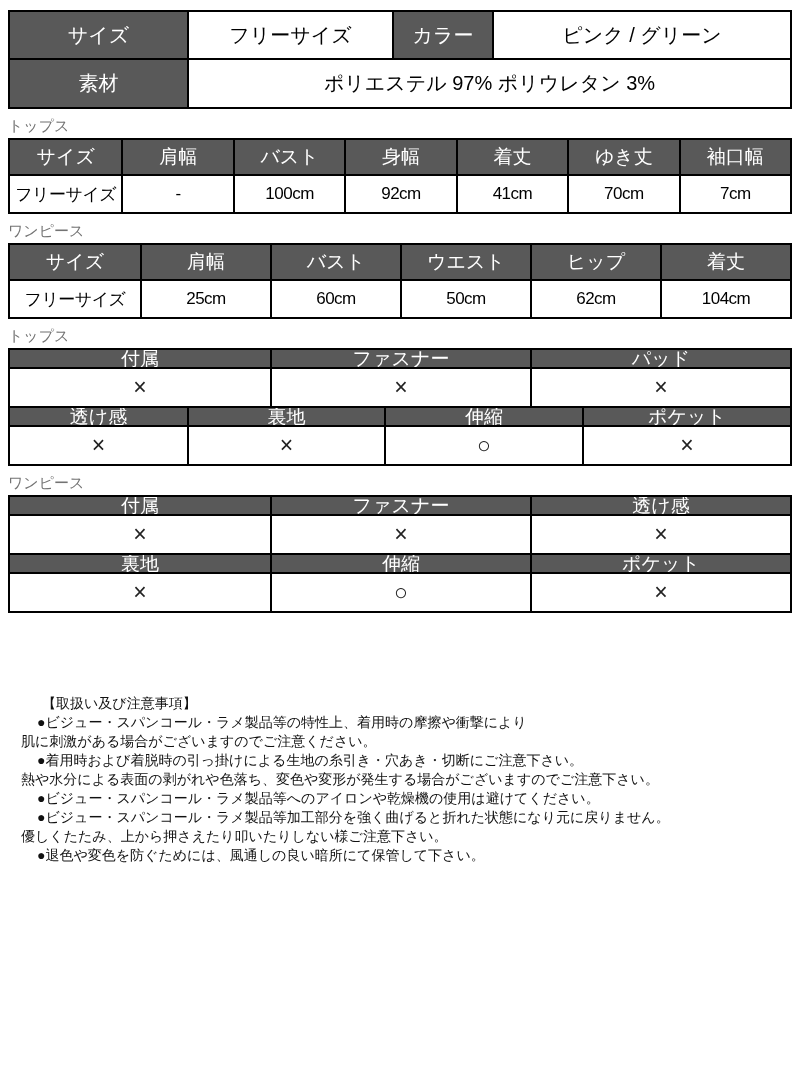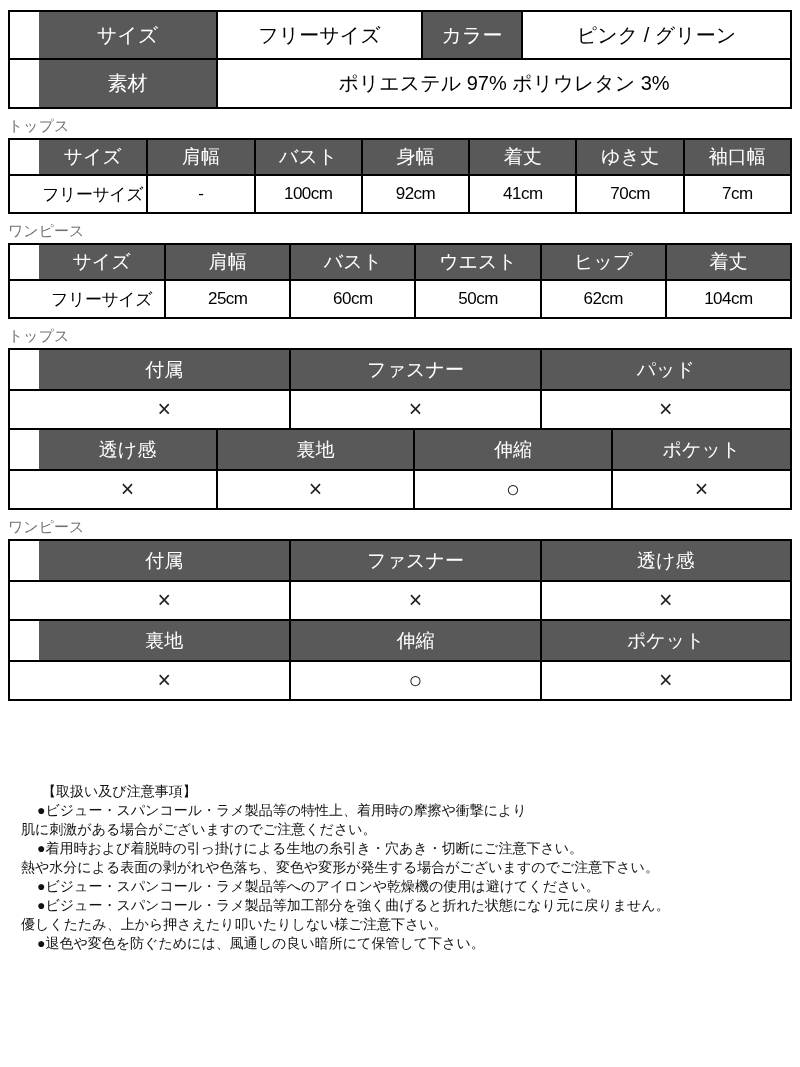--- a/index.html
+++ b/index.html
@@ -6,21 +6,21 @@
   body{
     width:800px;height:1067px;background:#ffffff;
     font-family:"Liberation Sans","DejaVu Sans",sans-serif;
     color:#000;overflow:hidden;
   }
   .wrap{padding:10px 8px 0 8px;}
 
   
   .tbl{border:2px solid #000;}
   .tbl.joined{border-top:none;}
-  .row{display:grid;padding-left:29px;}
+  .row{display:grid;}
   .row + .row{border-top:2px solid #000;}
   .cell{
     display:flex;align-items:center;justify-content:center;
     overflow:hidden;white-space:nowrap;
   }
   .row .cell + .cell{border-left:2px solid #000;}
   .hd{background:#595959;color:#ffffff;}
 
   
   .t1 .r1{grid-template-columns:177px 205px 100px 1fr;height:46px;}
@@ -40,21 +40,21 @@
   .t2 .row{grid-template-columns:repeat(7,1fr);}
   .t3 .row{grid-template-columns:repeat(6,1fr);}
   .hrow{height:34px;}
   .drow{height:36px;}
   .hrow .cell{font-size:19px;}
   .drow .cell{font-size:17px;letter-spacing:-0.5px;}
 
   
   .f3 .row{grid-template-columns:repeat(3,1fr);}
   .f4 .row{grid-template-columns:177px 197px 198px 1fr;}
-  .fh{height:39px;}
+  .fh{height:17px;}
   .fd{height:37px;}
   .fh .cell{font-size:19px;}
   .fd .cell{font-size:23px;color:#222;font-weight:300;}
 
   
   .notes{margin-top:81px;font-size:14px;line-height:19px;color:#111;}
   .note-title{padding-left:34px;}
   .note-bullet{padding-left:29px;}
   .note-cont{padding-left:13px;}
 </style>

